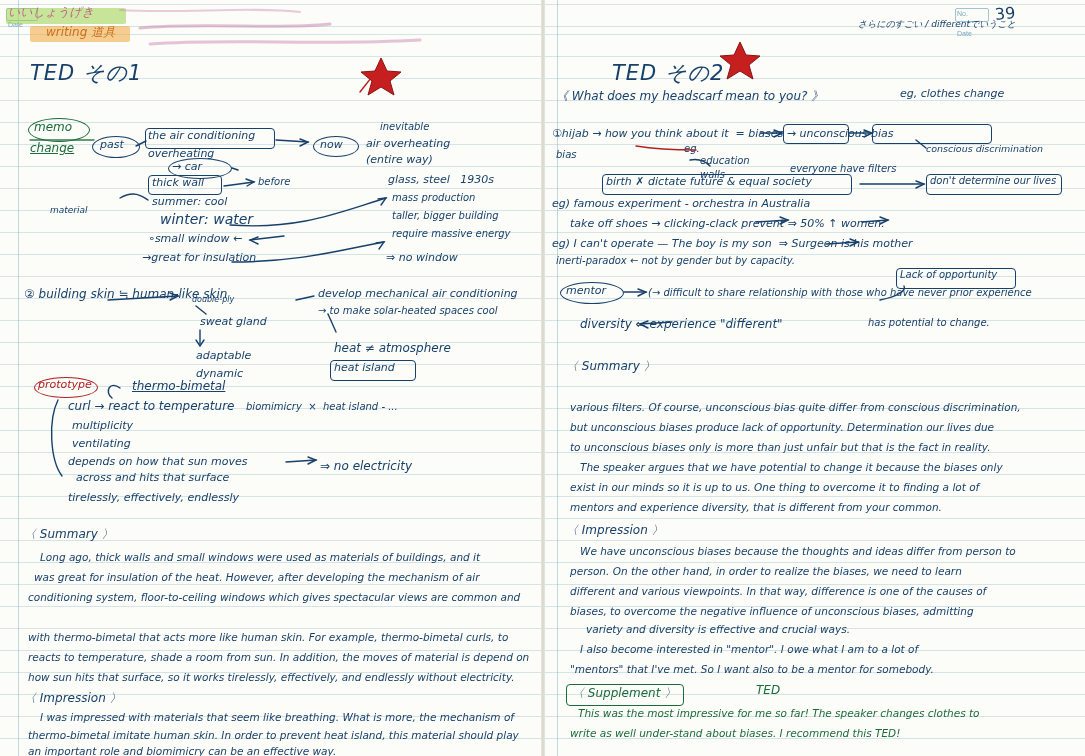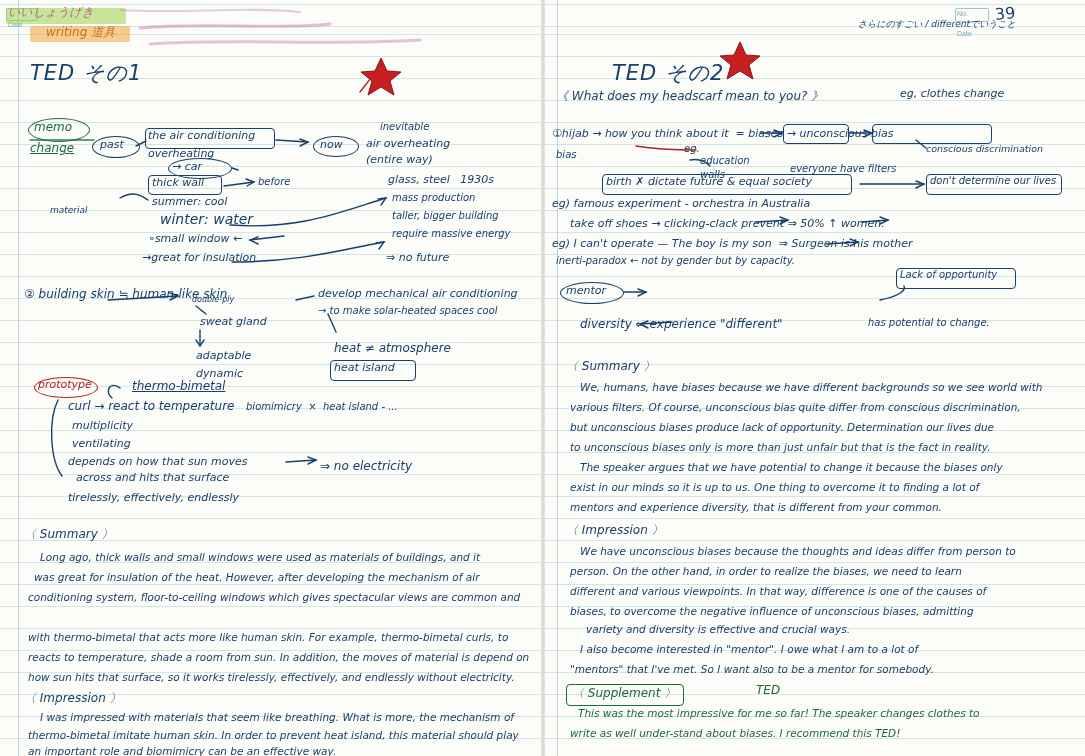--- a/index.html
+++ b/index.html
@@ -102,21 +102,21 @@
   <div class="hw blue it" style="left:152px;top:196px;font-size:11px">summer: cool</div>
   <div class="hw blue it" style="left:160px;top:212px;font-size:14px">winter: water</div>
   <div class="hw blue it" style="left:50px;top:206px;font-size:9px">material</div>
   <div class="hw blue it" style="left:148px;top:233px;font-size:11px">∘small window ←</div>
   <div class="hw blue it" style="left:142px;top:252px;font-size:11px">→great for insulation</div>
 
   <div class="hw blue it" style="left:388px;top:174px;font-size:11px">glass, steel   1930s</div>
   <div class="hw blue it" style="left:392px;top:193px;font-size:10px">mass production</div>
   <div class="hw blue it" style="left:392px;top:211px;font-size:10px">taller, bigger building</div>
   <div class="hw blue it" style="left:392px;top:229px;font-size:10px">require massive energy</div>
-  <div class="hw blue it" style="left:386px;top:252px;font-size:11px">⇒ no future</div>
+  <div class="hw blue it" style="left:386px;top:252px;font-size:11px">⇒ no window</div>
 
   <div class="hw blue it" style="left:24px;top:288px;font-size:12px">② building skin ≒ human-like skin</div>
   <div class="hw blue it" style="left:192px;top:296px;font-size:8px">double-ply</div>
   <div class="hw blue it" style="left:200px;top:316px;font-size:11px">sweat gland</div>
   <div class="hw blue it" style="left:196px;top:350px;font-size:11px">adaptable</div>
   <div class="hw blue it" style="left:196px;top:368px;font-size:11px">dynamic</div>
 
   <div class="hw blue it" style="left:318px;top:288px;font-size:11px">develop mechanical air conditioning</div>
   <div class="hw blue it" style="left:318px;top:306px;font-size:10px">→ to make solar-heated spaces cool</div>
   <div class="hw blue it" style="left:334px;top:342px;font-size:12px">heat ≠ atmosphere</div>
@@ -168,27 +168,27 @@
   <div class="box" style="left:926px;top:174px;width:134px;height:19px"></div>
   <div class="hw blue it" style="left:930px;top:176px;font-size:10px">don't determine our lives</div>
 
   <div class="hw blue it" style="left:552px;top:198px;font-size:11px">eg) famous experiment - orchestra in Australia</div>
   <div class="hw blue it" style="left:570px;top:218px;font-size:11px">take off shoes → clicking-clack prevent ⇒ 50% ↑ women.</div>
   <div class="hw blue it" style="left:552px;top:238px;font-size:11px">eg) I can't operate — The boy is my son  ⇒ Surgeon is his mother</div>
   <div class="hw blue it" style="left:556px;top:256px;font-size:10px">inerti-paradox ← not by gender but by capacity.</div>
 
   <div class="oval" style="left:560px;top:282px;width:62px;height:20px"></div>
   <div class="hw blue it" style="left:566px;top:285px;font-size:11px">mentor</div>
+  <div class="hw blue it" style="left:648px;top:288px;font-size:10px">(→ difficult to share relationship with those who have never prior experience</div>
   <div class="box" style="left:896px;top:268px;width:118px;height:19px"></div>
   <div class="hw blue it" style="left:900px;top:270px;font-size:10px">Lack of opportunity</div>
   <div class="hw blue it" style="left:580px;top:318px;font-size:12px">diversity ⇐ experience "different"</div>
   <div class="hw blue it" style="left:868px;top:318px;font-size:10px">has potential to change.</div>
 
   <div class="hw blue it" style="left:566px;top:360px;font-size:12px">〈 Summary 〉</div>
-  <div class="hw blue it" style="left:580px;top:382px;font-size:10.5px">We, humans, have biases because we have different backgrounds so we see world with</div>
   <div class="hw blue it" style="left:570px;top:402px;font-size:10.5px">various filters. Of course, unconscious bias quite differ from conscious discrimination,</div>
   <div class="hw blue it" style="left:570px;top:422px;font-size:10.5px">but unconscious biases produce lack of opportunity. Determination our lives due</div>
   <div class="hw blue it" style="left:570px;top:442px;font-size:10.5px">to unconscious biases only is more than just unfair but that is the fact in reality.</div>
   <div class="hw blue it" style="left:570px;top:462px;font-size:10.5px">   The speaker argues that we have potential to change it because the biases only</div>
   <div class="hw blue it" style="left:570px;top:482px;font-size:10.5px">exist in our minds so it is up to us. One thing to overcome it to finding a lot of</div>
   <div class="hw blue it" style="left:570px;top:502px;font-size:10.5px">mentors and experience diversity, that is different from your common.</div>
 
   <div class="hw blue it" style="left:566px;top:524px;font-size:12px">〈 Impression 〉</div>
   <div class="hw blue it" style="left:580px;top:546px;font-size:10.5px">We have unconscious biases because the thoughts and ideas differ from person to</div>
   <div class="hw blue it" style="left:570px;top:566px;font-size:10.5px">person. On the other hand, in order to realize the biases, we need to learn</div>

